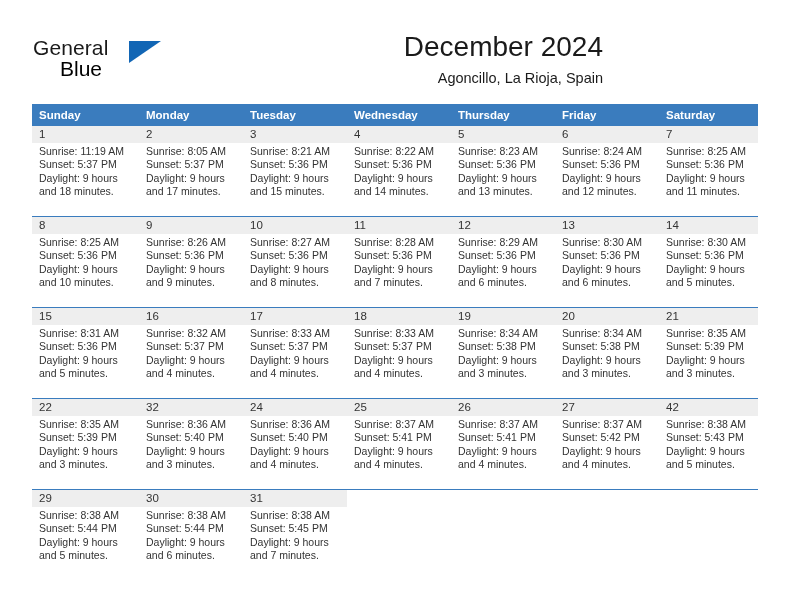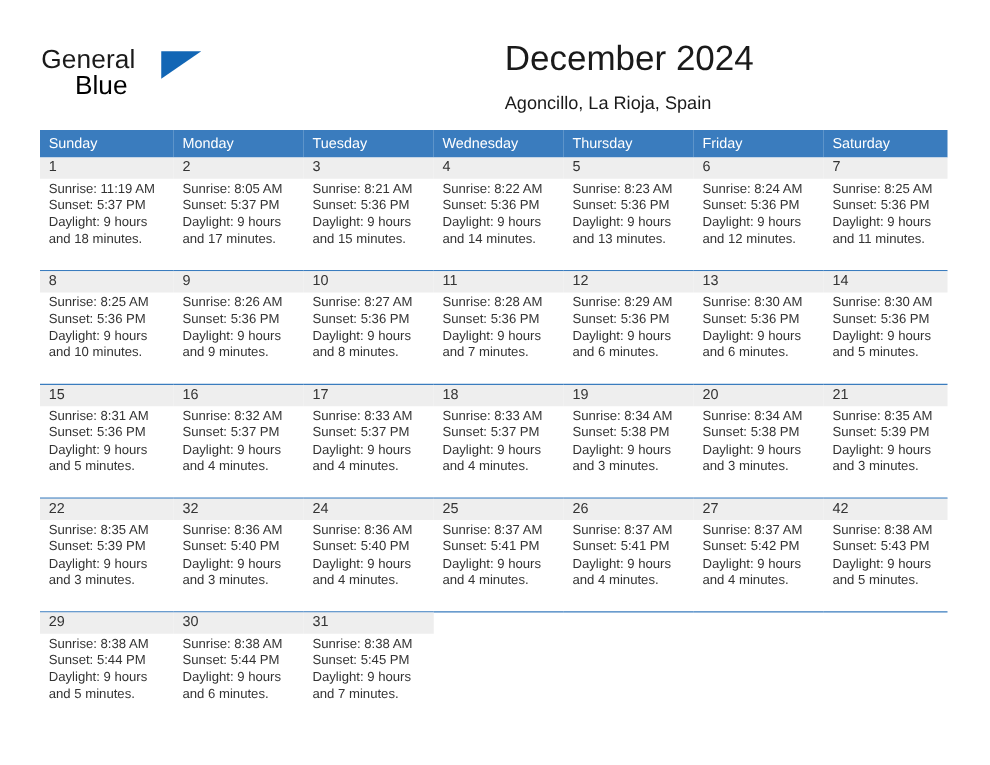--- a/index.html
+++ b/index.html
@@ -59,51 +59,51 @@
     width: 0;
     height: 0;
     border-left: 32px solid #1266b5;
     border-bottom: 22px solid transparent;
   }
 
   .title-block {
     position: absolute;
     right: 34px;
     top: 30px;
-    text-align: left;
+    text-align: right;
   }
   .month-title {
     font-size: 28px;
     font-weight: normal;
     color: #1a1a1a;
     line-height: 34px;
     white-space: nowrap;
   }
   .location {
     font-size: 14.5px;
     color: #1a1a1a;
     line-height: 20px;
-    margin-top: 9px;
+    margin-top: 4px;
     white-space: nowrap;
   }
 
   
   .calendar {
     position: absolute;
     left: 32px;
     top: 104px;
     width: 726px;
     border-collapse: collapse;
     table-layout: fixed;
   }
   .calendar th {
     background: #3a7cbe;
     color: #ffffff;
     font-size: 11.5px;
-    font-weight: normal;
+    font-weight: bold;
     text-align: left;
     padding: 5px 0 5px 7px;
     height: 12px;
     vertical-align: middle;
   }
   .calendar td {
     vertical-align: top;
     padding: 0;
     border-top: 1.3px solid #3a7cbe;
     height: 84px;

